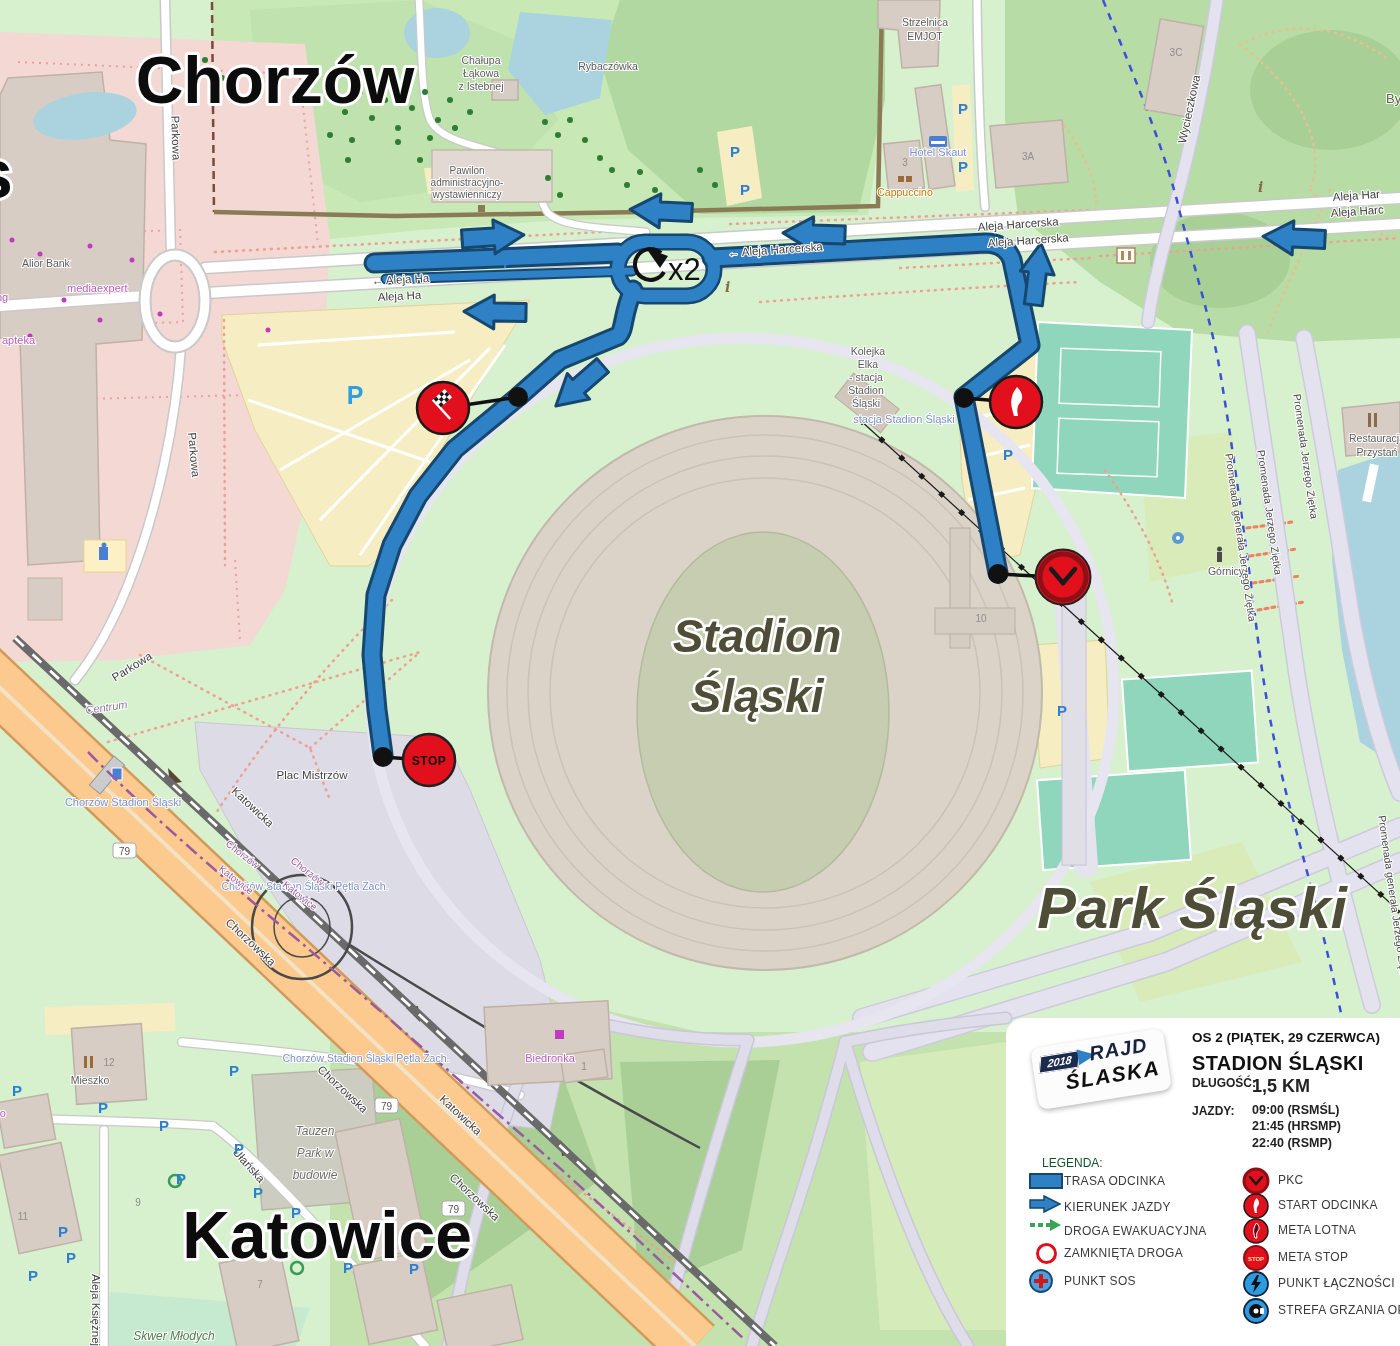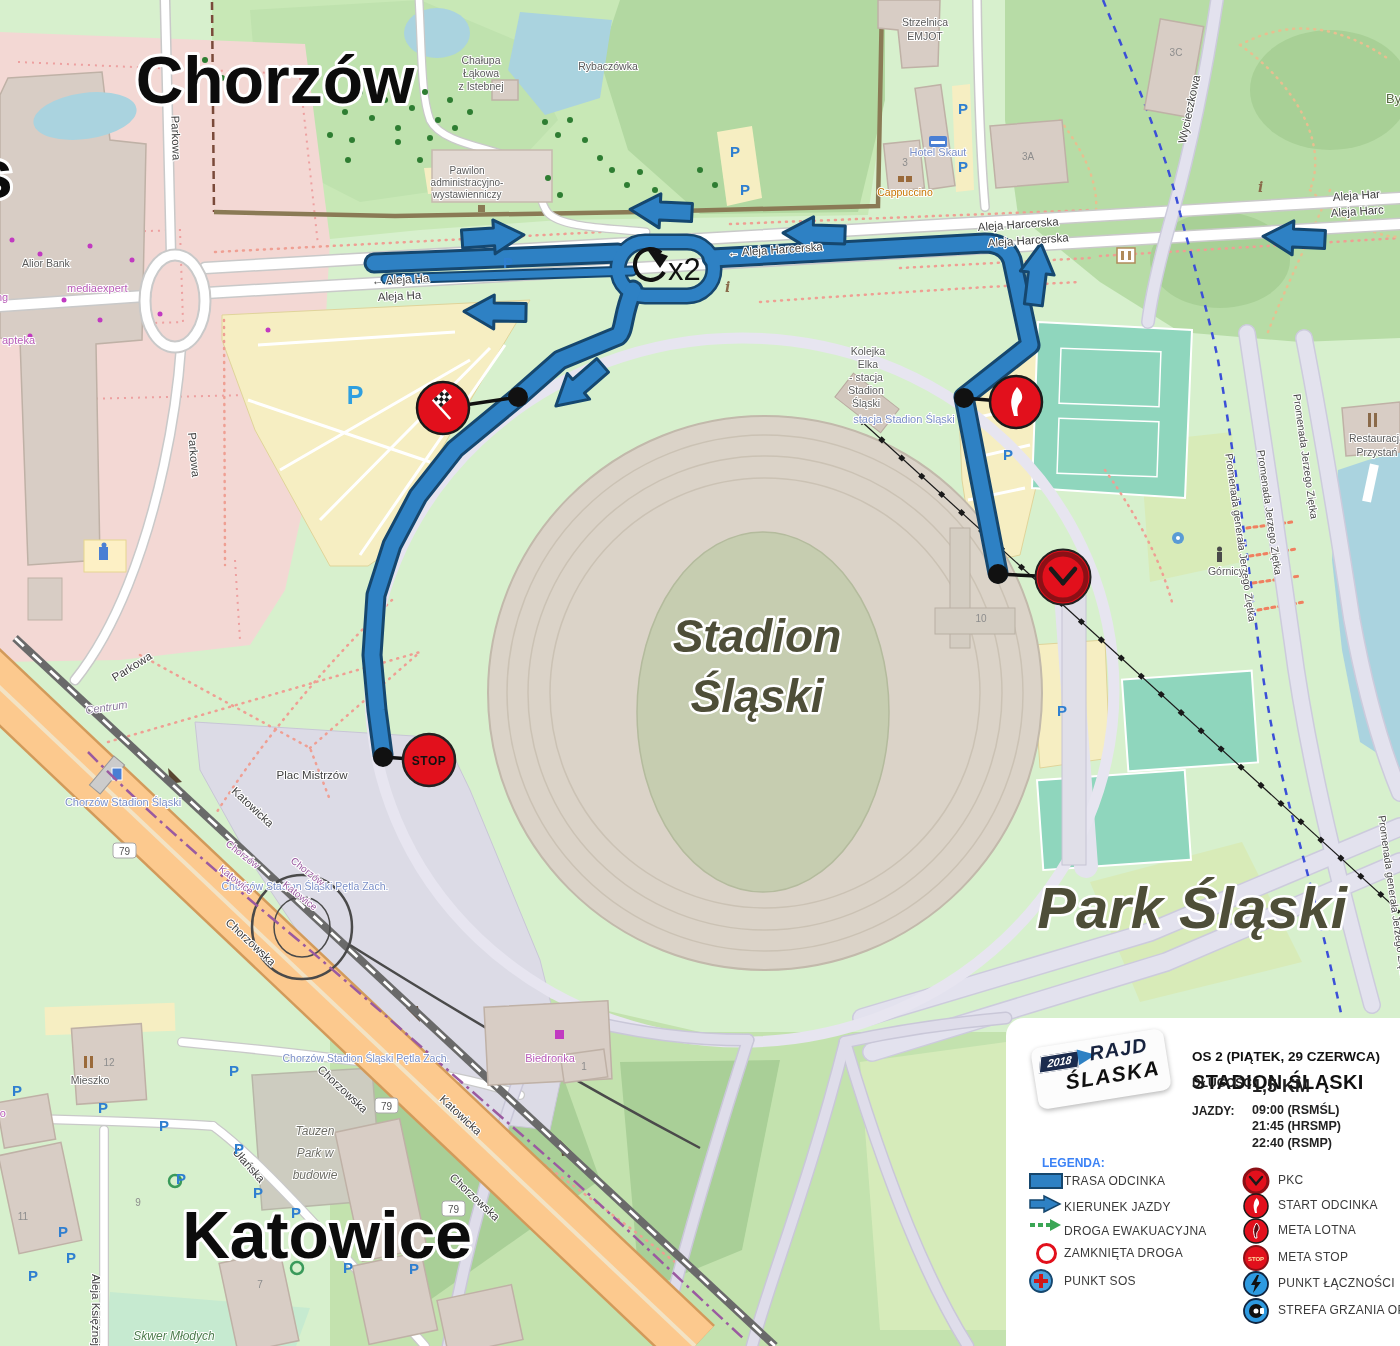--- a/index.html
+++ b/index.html
@@ -35,26 +35,26 @@
           font-size:11px;font-weight:bold;font-style:italic;padding:1px 7px 2px 7px;
           transform:skewX(-14deg);border:1px solid #fff;}
   #legend .logo .sw{position:absolute;left:46px;top:8px;width:0;height:0;
           border-top:8px solid transparent;border-bottom:8px solid transparent;
           border-left:18px solid #2e81c4;}
   #legend .logo .r{position:absolute;left:58px;top:3px;font-size:20px;font-weight:800;
           font-style:italic;color:#17233f;letter-spacing:1px;}
   #legend .logo .s{position:absolute;left:30px;top:27px;font-size:21px;font-weight:800;
           font-style:italic;color:#101010;letter-spacing:1.5px;}
   #legend .title{position:absolute;left:186px;top:12px;}
-  #legend .t1{font-size:13.5px;font-weight:bold;color:#111;margin-top:19px;}
+  #legend .t1{font-size:13.5px;font-weight:bold;color:#111;}
   #legend .t2{font-size:20px;font-weight:bold;color:#111;letter-spacing:.3px;margin-top:7px;}
   #legend .row{position:absolute;left:186px;font-size:12px;font-weight:bold;color:#222;}
   #legend .row .val{position:absolute;left:60px;top:0;font-size:18px;white-space:nowrap;}
   #legend .times{position:absolute;left:246px;top:84px;font-size:12.5px;font-weight:bold;line-height:1.3;}
-  #legend .leg-t{position:absolute;left:36px;top:138px;font-size:12px;font-weight:bold;color:#3b82f6;}
+  #legend .leg-t{position:absolute;left:36px;top:138px;font-size:12px;font-weight:normal;color:#14532d;}
   .litem{position:absolute;height:26px;display:flex;align-items:center;}
   .litem .lab{font-size:12px;color:#3a3a3a;letter-spacing:.3px;white-space:nowrap;}
   .lic{width:36px;display:flex;justify-content:center;align-items:center;flex:none;}
   .sw-route{width:30px;height:12px;background:#2e81c4;border:2px solid #16476e;}
   .ring{width:15px;height:15px;border:3.5px solid #e2101c;border-radius:50%;background:#fff;}
 </style>
 </head>
 <body>
 
 <div id="stage">

